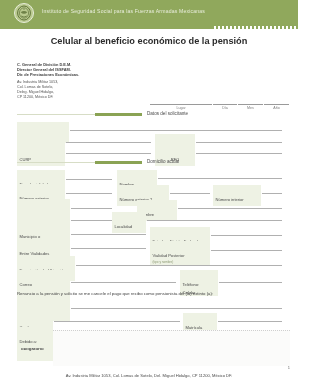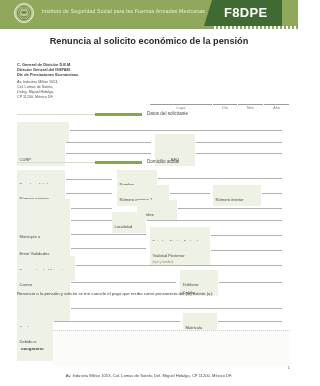--- a/index.html
+++ b/index.html
@@ -142,29 +142,25 @@
     <div class="hdr-logo">
       <svg width="16" height="16" viewBox="0 0 16 16">
         <ellipse cx="8" cy="8" rx="6.4" ry="7" fill="none" stroke="#55682f" stroke-width="0.9"></ellipse>
         <ellipse cx="8" cy="8" rx="4.6" ry="5.2" fill="none" stroke="#55682f" stroke-width="0.6"></ellipse>
         <path d="M4.6 7.2 Q8 4.6 11.4 7.2 Q8 10.4 4.6 7.2 Z" fill="#55682f" opacity=".75"></path>
         <path d="M8 3.2 L8.7 4.6 L7.3 4.6 Z" fill="#55682f"></path>
         <path d="M5.2 11 Q8 13.2 10.8 11" fill="none" stroke="#55682f" stroke-width="0.7"></path>
       </svg>
     </div>
     <div class="hdr-title">Instituto de Seguridad Social para las Fuerzas Armadas Mexicanas</div>
-    <div class="badge-wrap">
-      <div class="badge-shape"></div>
-      <div class="badge-text">F8DPE</div>
-    </div>
   </div>
   <div class="hdr-rule"></div>
   <div class="hdr-rule-dash"></div>
 
-  <div class="doc-title">Renuncia al solicito económico de la pensión</div>
+  <div class="doc-title">Celular al beneficio económico de la pensión</div>
 
   <div class="addr">
     <div class="addr-line">C. General de División D.E.M.</div>
     <div class="addr-line">Director General del ISSFAM.</div>
     <div class="addr-line">Dir. de Prestaciones Económicas.</div>
     <div class="addr-sub">Av. Industria Militar 1053,</div>
     <div class="addr-sub" style="margin-top:0">Col. Lomas de Sotelo,</div>
     <div class="addr-sub" style="margin-top:0">Deleg. Miguel Hidalgo,</div>
     <div class="addr-sub" style="margin-top:0">CP 11200, México DF.</div>
   </div>

